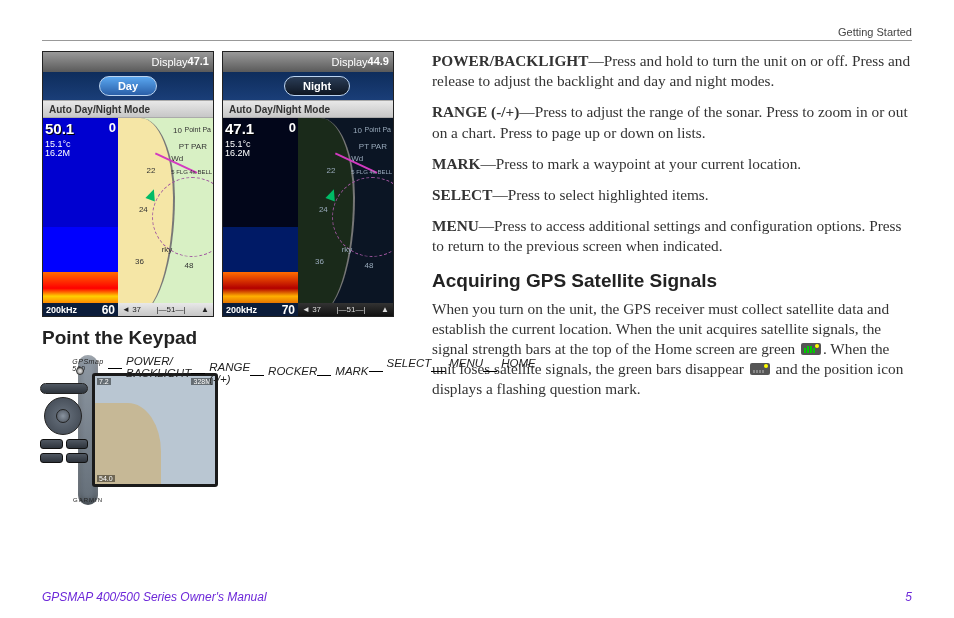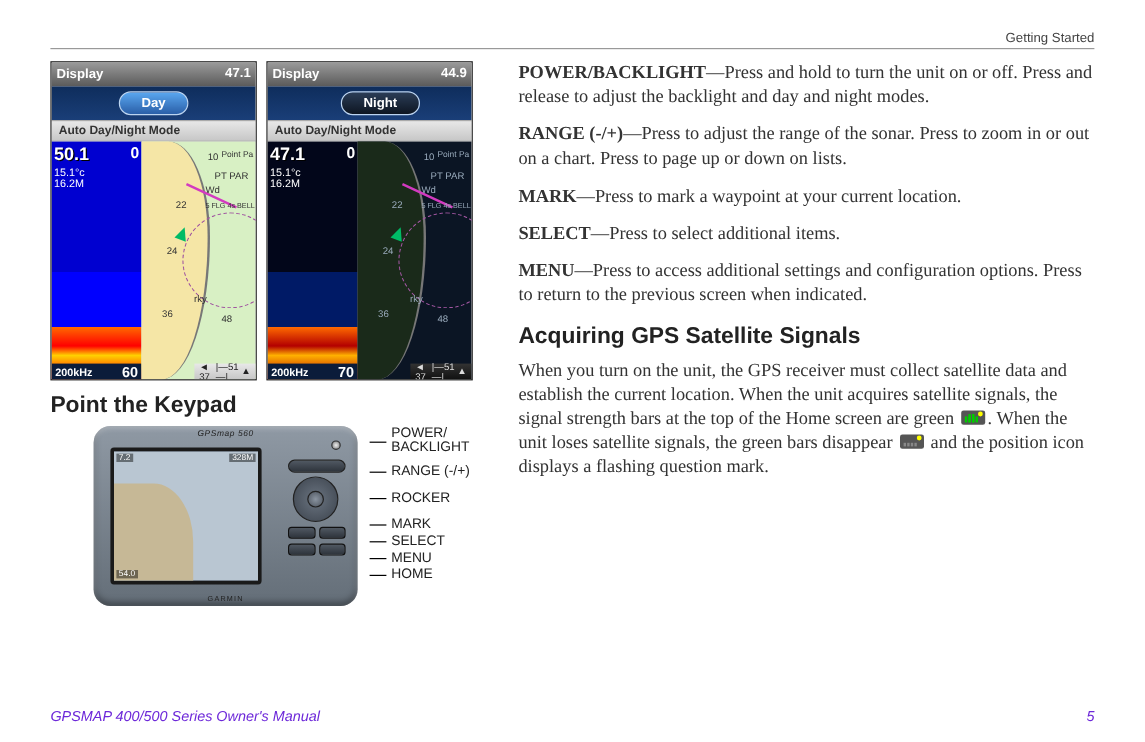--- a/index.html
+++ b/index.html
@@ -11,21 +11,21 @@
   .col-right { flex: 1; font-size: 15.3px; line-height: 1.32; color: #333; }
   .col-right p { margin-bottom: 11px; }
   .col-right .term { font-weight: bold; margin-top: 44px; }
   .section-h { font-family: Arial, sans-serif; font-weight: bold; font-size: 19px; color: #222; margin: 10px 0 6px 0; }
   .footer { position: absolute; left: 42px; right: 42px; bottom: 14px; display: flex; justify-content: space-between; font-style: italic; font-size: 12px; color: #6d28d9; font-family: Arial, sans-serif; }
 
   
   .shots { display: flex; gap: 8px; }
   .shot { width: 172px; height: 266px; border: 1px solid #222; background: #eee; display: flex; flex-direction: column; overflow: hidden; font-family: Arial, sans-serif; }
   .shot .titlebar { height: 20px; background: linear-gradient(#9a9a9a,#5a5a5a); display: flex; align-items: center; color: #fff; font-size: 11px; padding: 0 4px; }
-  .shot .titlebar .tb-left { flex:1; font-weight:bold; }
+  .shot .titlebar .tb-left { flex:1; font-weight:normal;text-align:right; }
   .shot .titlebar .tb-right { font-weight:bold; }
   .shot .titlebar .tb-right sub{ font-size:7px; }
   .shot .modebar { height: 28px; background: linear-gradient(#0e2d5c,#1a3e78); display:flex; align-items:center; justify-content:center; }
   .shot .pill { background: linear-gradient(#5aa7f0,#2a5fa8); color:#fff; font-size:11px; font-weight:bold; padding:3px 18px; border-radius:11px; border:1px solid #bcd4f0; }
   .shot.night .pill { background: linear-gradient(#2b3d57,#0e1622); margin-left: 18px; }
   .shot .substrip { height: 18px; background: linear-gradient(#e8e8e8,#c7c7c7); font-size:10px; font-weight:bold; color:#333; display:flex; align-items:center; padding-left:6px; border-top:1px solid #aaa; border-bottom:1px solid #aaa; }
   .shot .body { flex:1; display:flex; }
   .sonar { width: 75px; position:relative; overflow:hidden; }
   .sonar.day { background: linear-gradient(#0000d0 0%, #0000d0 55%, #0000ff 55%, #0000ff 78%, #ff6a00 78%, #ff0000 86%, #ffd000 90%, #ff0000 100%); }
   .sonar.night{ background: linear-gradient(#02061a 0%, #02061a 55%, #001a66 55%, #001a66 78%, #ff6a00 78%, #b30000 86%, #ffb000 90%, #b30000 100%); }
@@ -39,41 +39,41 @@
   .chart.night { background:#0b1524; }
   .chart .water { position:absolute; inset:0; }
   .chart.day .water::before { content:""; position:absolute; left:0; top:0; bottom:0; width:58%; background:#f5e6a6; border-right:2px solid #777; border-radius:0 60% 70% 0 / 0 40% 60% 0; }
   .chart.night .water::before { content:""; position:absolute; left:0; top:0; bottom:0; width:58%; background:#1a2a1a; border-right:2px solid #777; border-radius:0 60% 70% 0 / 0 40% 60% 0; }
   .chart .boat { position:absolute; left:30%; top:36%; width:0;height:0; border-left:5px solid transparent; border-right:5px solid transparent; border-bottom:11px solid #0b6; transform:rotate(20deg); }
   .chart .ring { position:absolute; left:36%; top:30%; width:80px; height:80px; border:1px dashed #a055a0; border-radius:50%; }
   .chart .lbl { position:absolute; font-size:8px; color:#333; }
   .chart.night .lbl { color:#9ab; }
   .chart .route { position:absolute; left:5%; top:15%; width:80%; height:70%; }
   .chart .route::before{ content:""; position:absolute; left:40%; top:10%; width:60%; height:1px; border-top:2px solid #d33ac0; transform:rotate(25deg);}
-  .chart .bot2 { position:absolute; bottom:0; left:0; right:0; height:13px; background:linear-gradient(#e8e8e8,#c7c7c7); display:flex; justify-content:space-between; font-size:8px; align-items:center; padding:0 4px; color:#222;margin-left:44px;}
+  .chart .bot2 { position:absolute; bottom:0; left:0; right:0; height:13px; background:linear-gradient(#e8e8e8,#c7c7c7); display:flex; justify-content:space-between; font-size:8px; align-items:center; padding:0 4px; color:#222;}
   .chart.night .bot2{ background:linear-gradient(#333,#111); color:#ddd;}
 
   
   .device-wrap { display:flex; align-items:flex-start; gap:10px; margin-left:36px; }
   .device { width:220px; height:150px; background:linear-gradient(#8f99a4,#646e78); border-radius:14px; padding:10px; position:relative; box-shadow: inset 0 2px 4px rgba(255,255,255,.3), inset 0 -3px 6px rgba(0,0,0,.4); }
   .device .brand { position:absolute; top:3px; left:50%; transform:translateX(-50%); font-size:7px; font-style:italic; color:#222; font-family:Arial,sans-serif; letter-spacing:.5px;}
   .device .screen { position:absolute; left:14px; top:18px; width:126px; height:114px; background:#0a1420; border:3px solid #1a1a1a; border-radius:3px; overflow:hidden; }
   .device .screen .map { position:absolute; inset:0; background:#b9c6d2; }
   .device .screen .map::before{ content:""; position:absolute; left:0; bottom:0; width:55%; height:75%; background:#c6b896; border-top-right-radius:50% 60%;}
   .device .screen .stat { position:absolute; font-size:7px; color:#fff; background:rgba(0,0,0,.45); padding:0 2px; font-family:Arial,sans-serif;}
   .device .keypad { position:absolute; right:10px; top:12px; width:62px; height:128px; }
   .device .pwr { position:absolute; right:4px; top:0; width:8px; height:8px; background:radial-gradient(#eee,#777); border-radius:50%; border:1px solid #333;}
   .device .rng { position:absolute; right:0; top:16px; width:48px; height:11px; background:linear-gradient(#505862,#2e343c); border-radius:6px; border:1px solid #222;}
   .device .rocker { position:absolute; right:6px; top:30px; width:38px; height:38px; background:radial-gradient(#6a7480,#3b424c); border-radius:50%; border:1px solid #222;}
   .device .rocker::after{content:""; position:absolute; left:50%; top:50%; width:12px;height:12px; transform:translate(-50%,-50%); background:radial-gradient(#8a94a0,#4b525c); border-radius:50%; border:1px solid #222;}
   .device .btnrow { position:absolute; right:0; width:48px; height:10px; display:flex; gap:3px;}
   .device .btnrow .b { flex:1; background:linear-gradient(#505862,#2e343c); border-radius:3px; border:1px solid #111;}
   .device .bz { position:absolute; left:50%; bottom:2px; transform:translateX(-50%); font-size:6px; color:#222; font-family:Arial,sans-serif; letter-spacing:1px; }
 
-  .callouts { font-family: Arial, sans-serif; font-size: 11.5px; display:flex; flex-direction:column; }
+  .callouts { font-family: Arial, sans-serif; font-style: italic; font-size: 11.5px; display:flex; flex-direction:row; }
   .callouts div { position:relative; padding-left:18px; }
   .callouts div::before { content:""; position:absolute; left:0; top:50%; width:14px; height:1px; background:#000; }
 
   .sig-icon { display:inline-block; width:20px; height:12px; background:#555; border-radius:2px; vertical-align:-1px; position:relative; margin:0 2px;}
   .sig-icon::before{ content:""; position:absolute; left:3px; bottom:2px; width:2px; background:#0c0; box-shadow: 3px 0 0 #0c0, 6px 0 0 #0c0, 9px 0 0 #0c0;}
   .sig-icon.ok::before{ height:5px; }
   .sig-icon.ok::after{ content:""; position:absolute; left:6px; bottom:2px; width:2px; height:7px; background:#0c0; box-shadow:3px 0 0 0 #0c0; }
   .sig-icon.lost::before{ height:3px; background:#888; box-shadow:3px 0 0 #888, 6px 0 0 #888, 9px 0 0 #888;}
   .sig-icon .gdot{ position:absolute; right:2px; top:1px; width:4px;height:4px; background:#ff0; border-radius:50%;}
 </style>
@@ -211,21 +211,21 @@
           <div style="margin-top:2px">MENU</div>
           <div style="margin-top:2px">HOME</div>
         </div>
       </div>
     </div>
 
     <div class="col-right">
       <p><span class="term">POWER/BACKLIGHT</span><span>—Press and hold to turn the unit on or off. Press and release to adjust the backlight and day and night modes.</span></p>
       <p><span class="term">RANGE (-/+)</span><span>—Press to adjust the range of the sonar. Press to zoom in or out on a chart. Press to page up or down on lists.</span></p>
       <p><span class="term">MARK</span><span>—Press to mark a waypoint at your current location.</span></p>
-      <p><span class="term">SELECT</span><span>—Press to select additional items.</span></p>
+      <p><span class="term">SELECT</span><span>—Press to select highlighted items.</span></p>
       <p><span class="term">MENU</span><span>—Press to access additional settings and configuration options. Press to return to the previous screen when indicated.</span></p>
 
       <h2 class="section-h">Acquiring GPS Satellite Signals</h2>
       <p>
         <span>When you turn on the unit, the GPS receiver must collect satellite data and establish the current location. When the unit acquires satellite signals, the signal strength bars at the top of the Home screen are green </span><span class="sig-icon ok"><span class="gdot"></span></span><span>. When the unit loses satellite signals, the green bars disappear </span><span class="sig-icon lost"><span class="gdot"></span></span><span> and the position icon displays a flashing question mark.</span>
       </p>
     </div>
   </div>
 
   <div class="footer">

